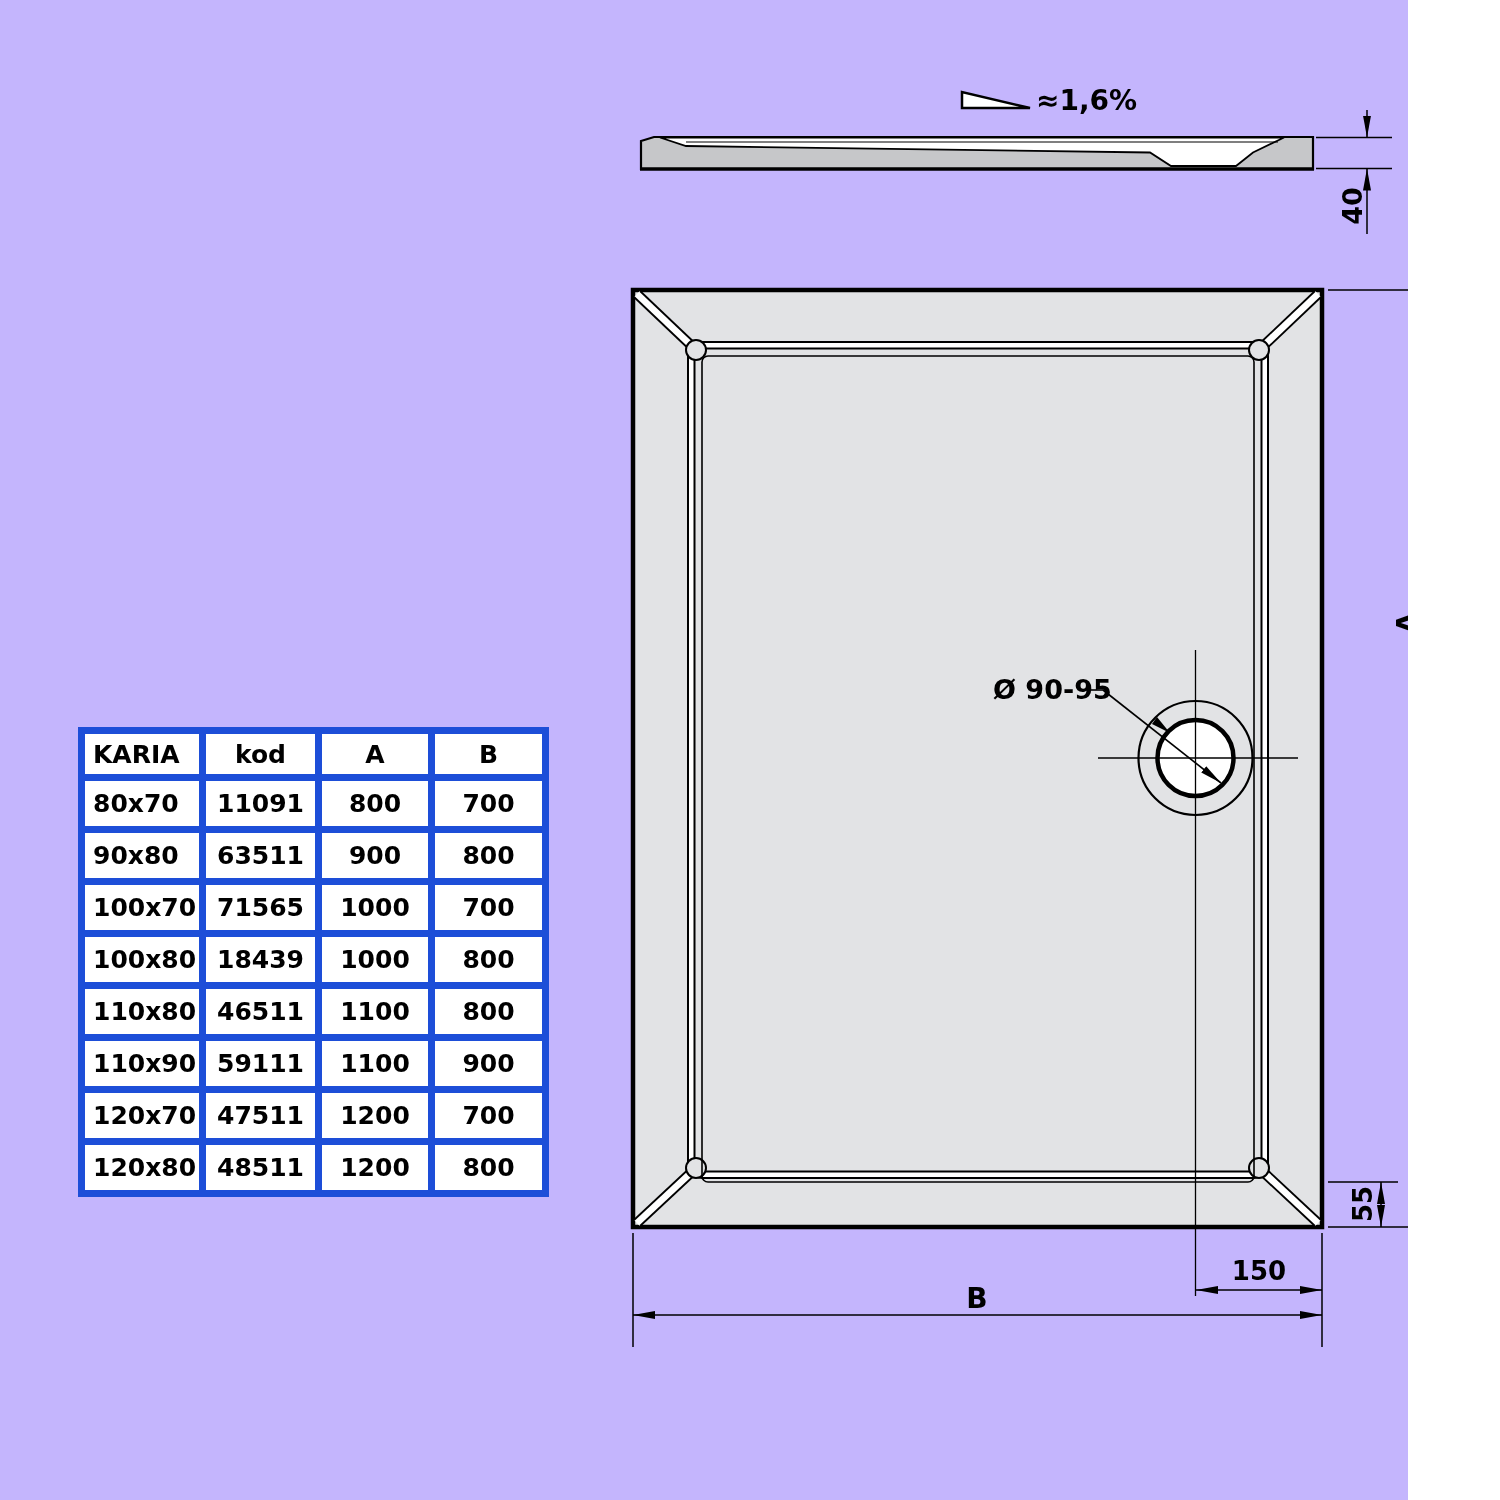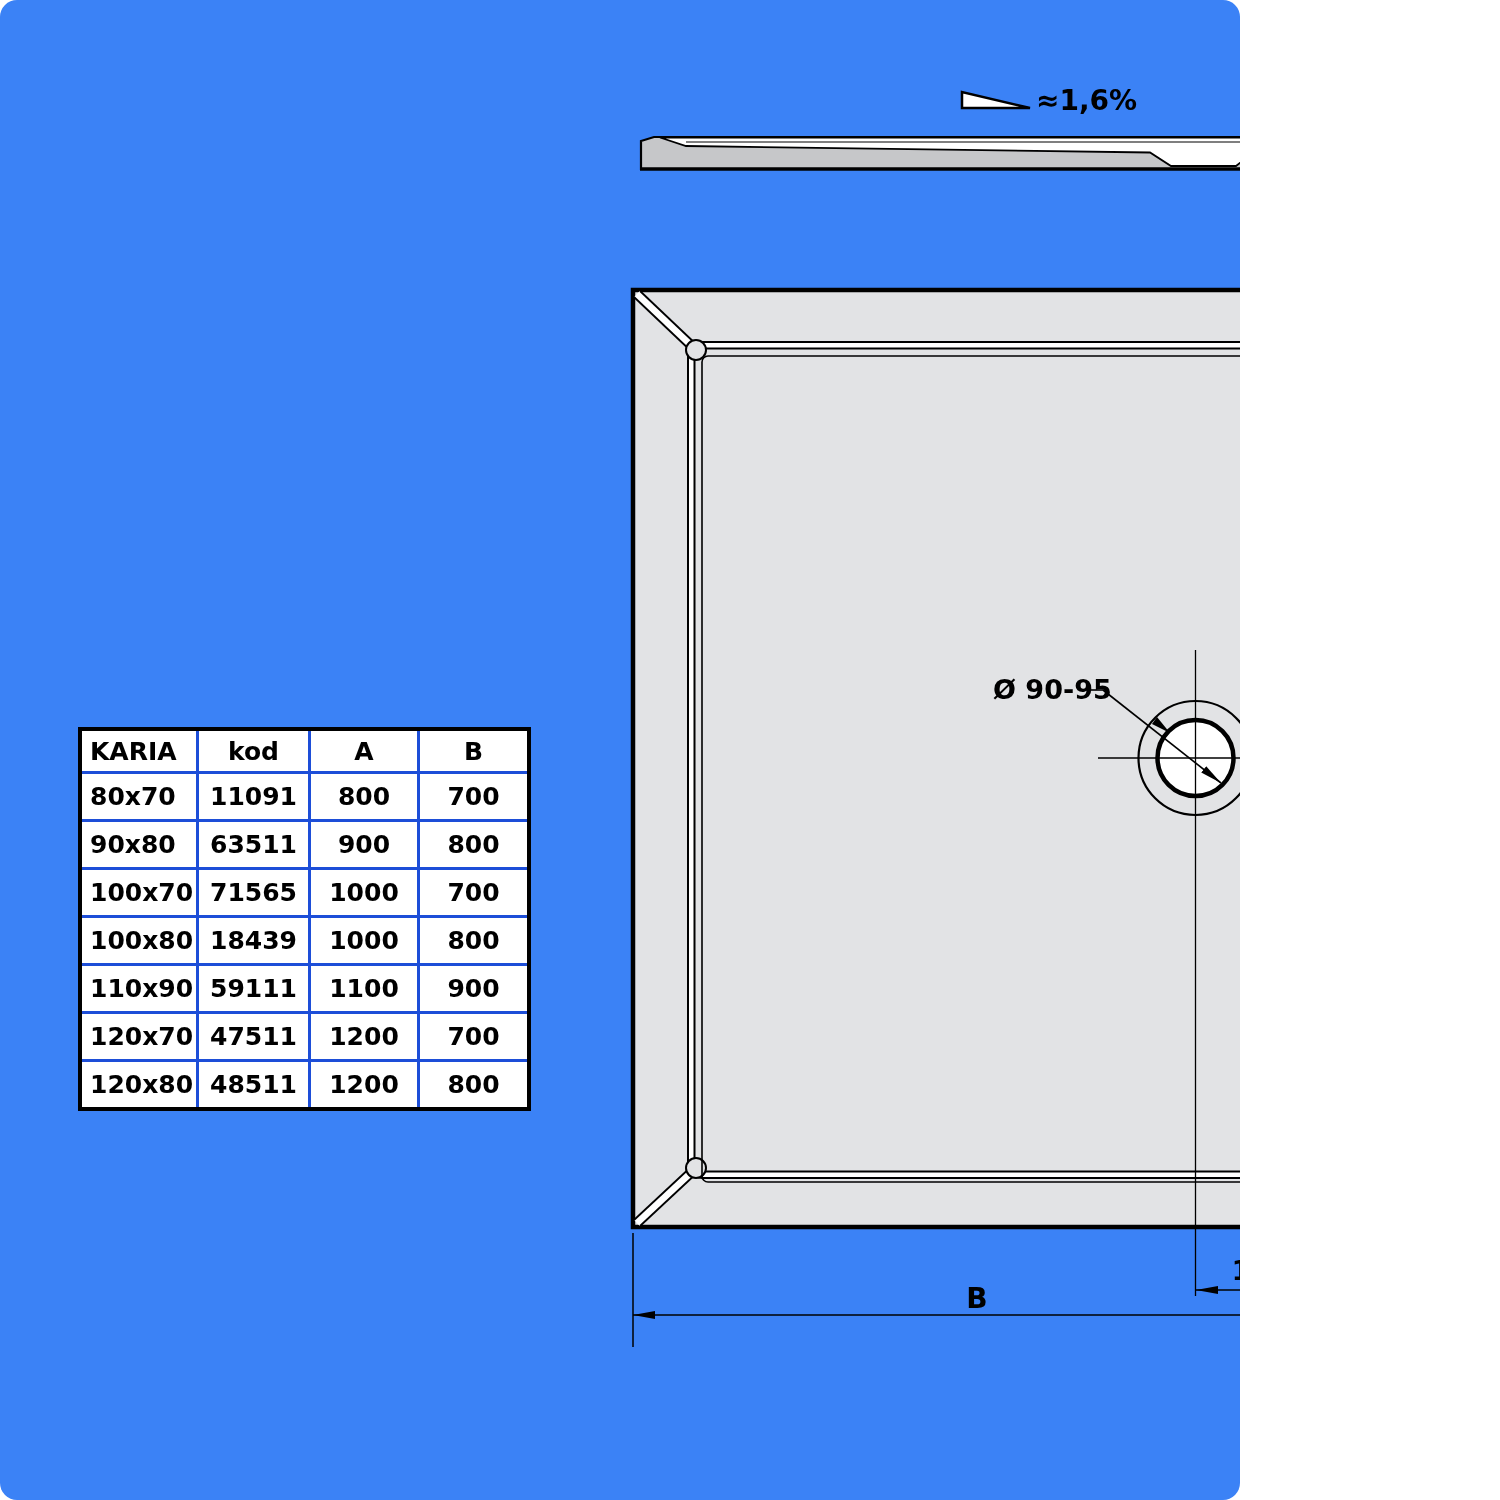--- a/index.html
+++ b/index.html
@@ -1,22 +1,22 @@
 <!DOCTYPE html>
 <html><head>
 <meta charset="utf-8">
 <style>
   html,body{margin:0;padding:0;background:#fff;}
-  .canvas{position:relative;width:1240px;height:1500px;background:#3b82f6;overflow:hidden;
-          font-family:"DejaVu Sans", sans-serif;border-radius:17px;}
+  .canvas{position:relative;width:1408px;height:1500px;background:#c4b5fd;overflow:hidden;
+          font-family:"DejaVu Sans", sans-serif;}
   svg{position:absolute;left:0;top:0;}
   table.size-table{position:absolute;left:78px;top:727px;border-collapse:collapse;
        table-layout:fixed;background:#fff;border:4px solid #000;}
   table.size-table th, table.size-table td{
-       border:3px solid #1d4ed8;height:45px;padding:0;
+       border:7px solid #1d4ed8;height:45px;padding:0;
        font-family:"DejaVu Sans", sans-serif;font-size:25px;font-weight:600;color:#000;
        text-align:center;vertical-align:middle;white-space:nowrap;}
   table.size-table th{height:40px;font-weight:600;}
   table.size-table .c0{width:106px;text-align:left;padding-left:8px;}
   table.size-table .c1{width:109px;}
   table.size-table .c2{width:106px;}
   table.size-table .c3{width:107px;}
   text{font-family:"DejaVu Sans", sans-serif;font-weight:600;fill:#000;}
 </style>
 </head>
@@ -145,20 +145,26 @@
         <td class="c2">1000</td>
         <td class="c3">700</td>
       </tr>
       <tr>
         <td class="c0">100x80</td>
         <td class="c1">18439</td>
         <td class="c2">1000</td>
         <td class="c3">800</td>
       </tr>
       <tr>
+        <td class="c0">110x80</td>
+        <td class="c1">46511</td>
+        <td class="c2">1100</td>
+        <td class="c3">800</td>
+      </tr>
+      <tr>
         <td class="c0">110x90</td>
         <td class="c1">59111</td>
         <td class="c2">1100</td>
         <td class="c3">900</td>
       </tr>
       <tr>
         <td class="c0">120x70</td>
         <td class="c1">47511</td>
         <td class="c2">1200</td>
         <td class="c3">700</td>

